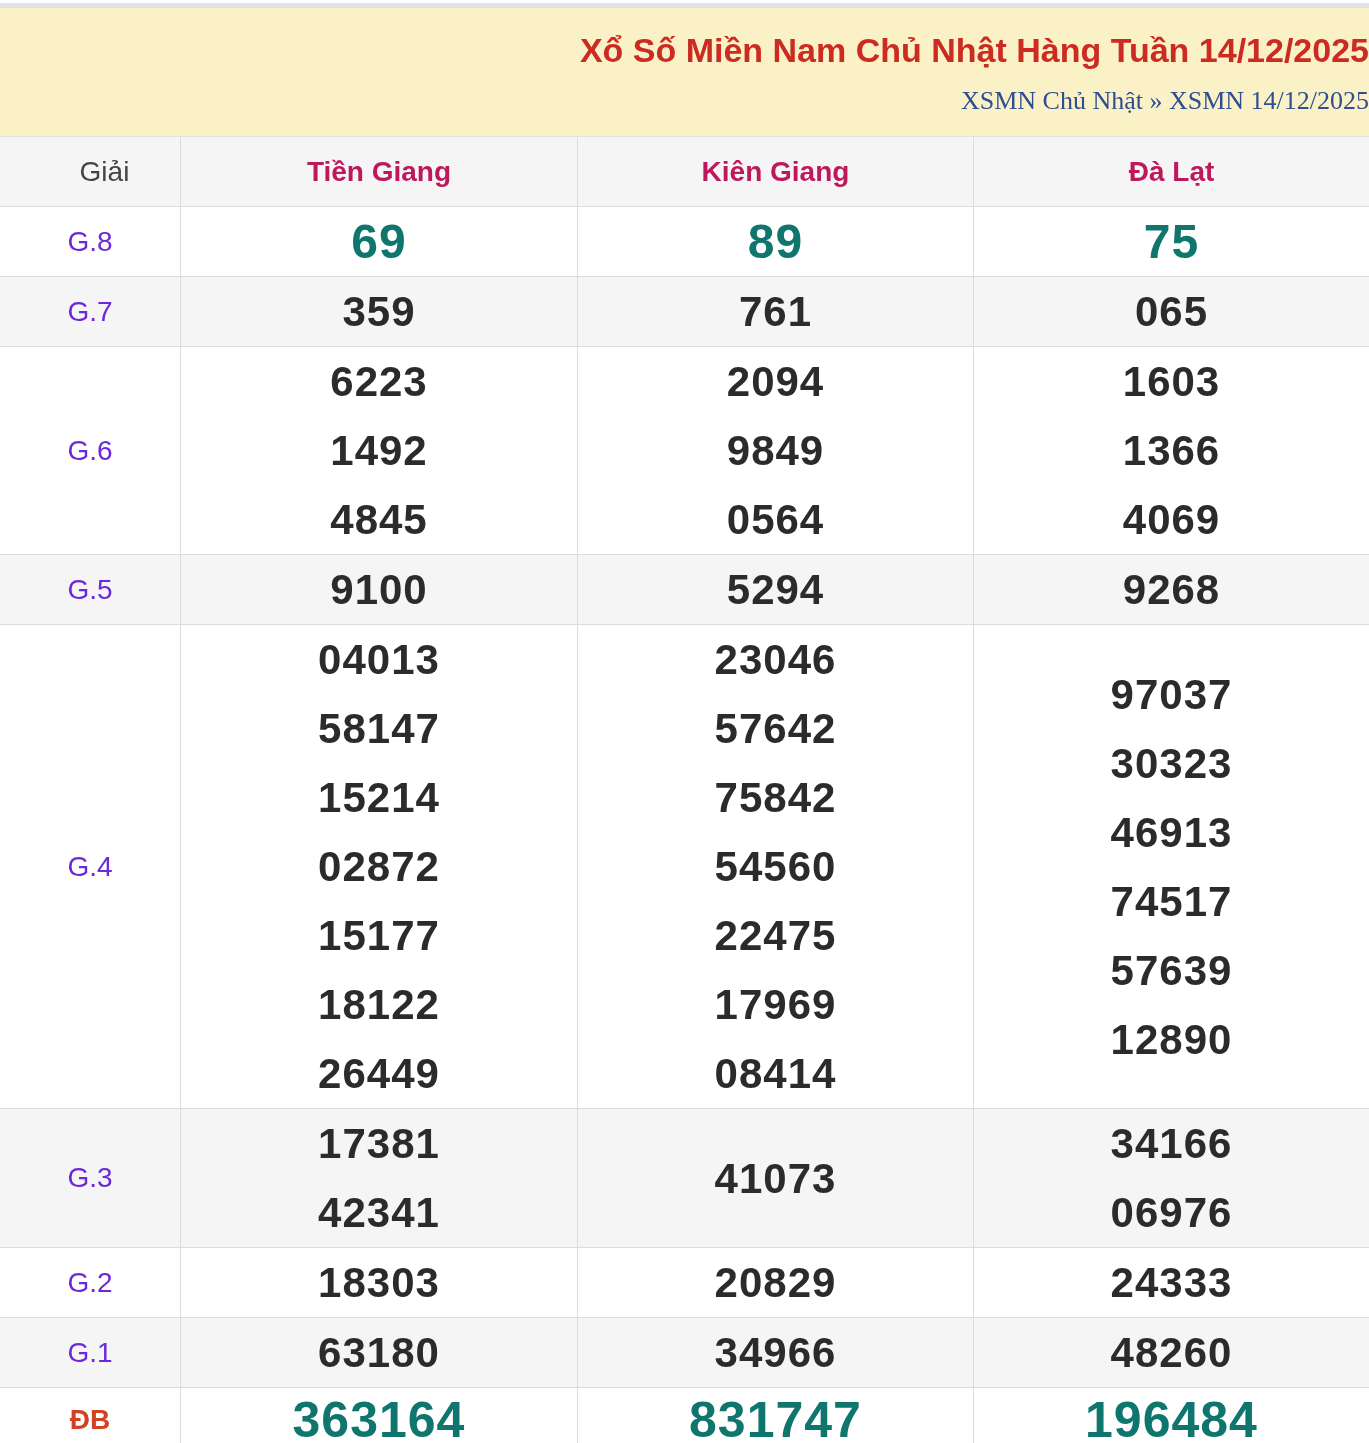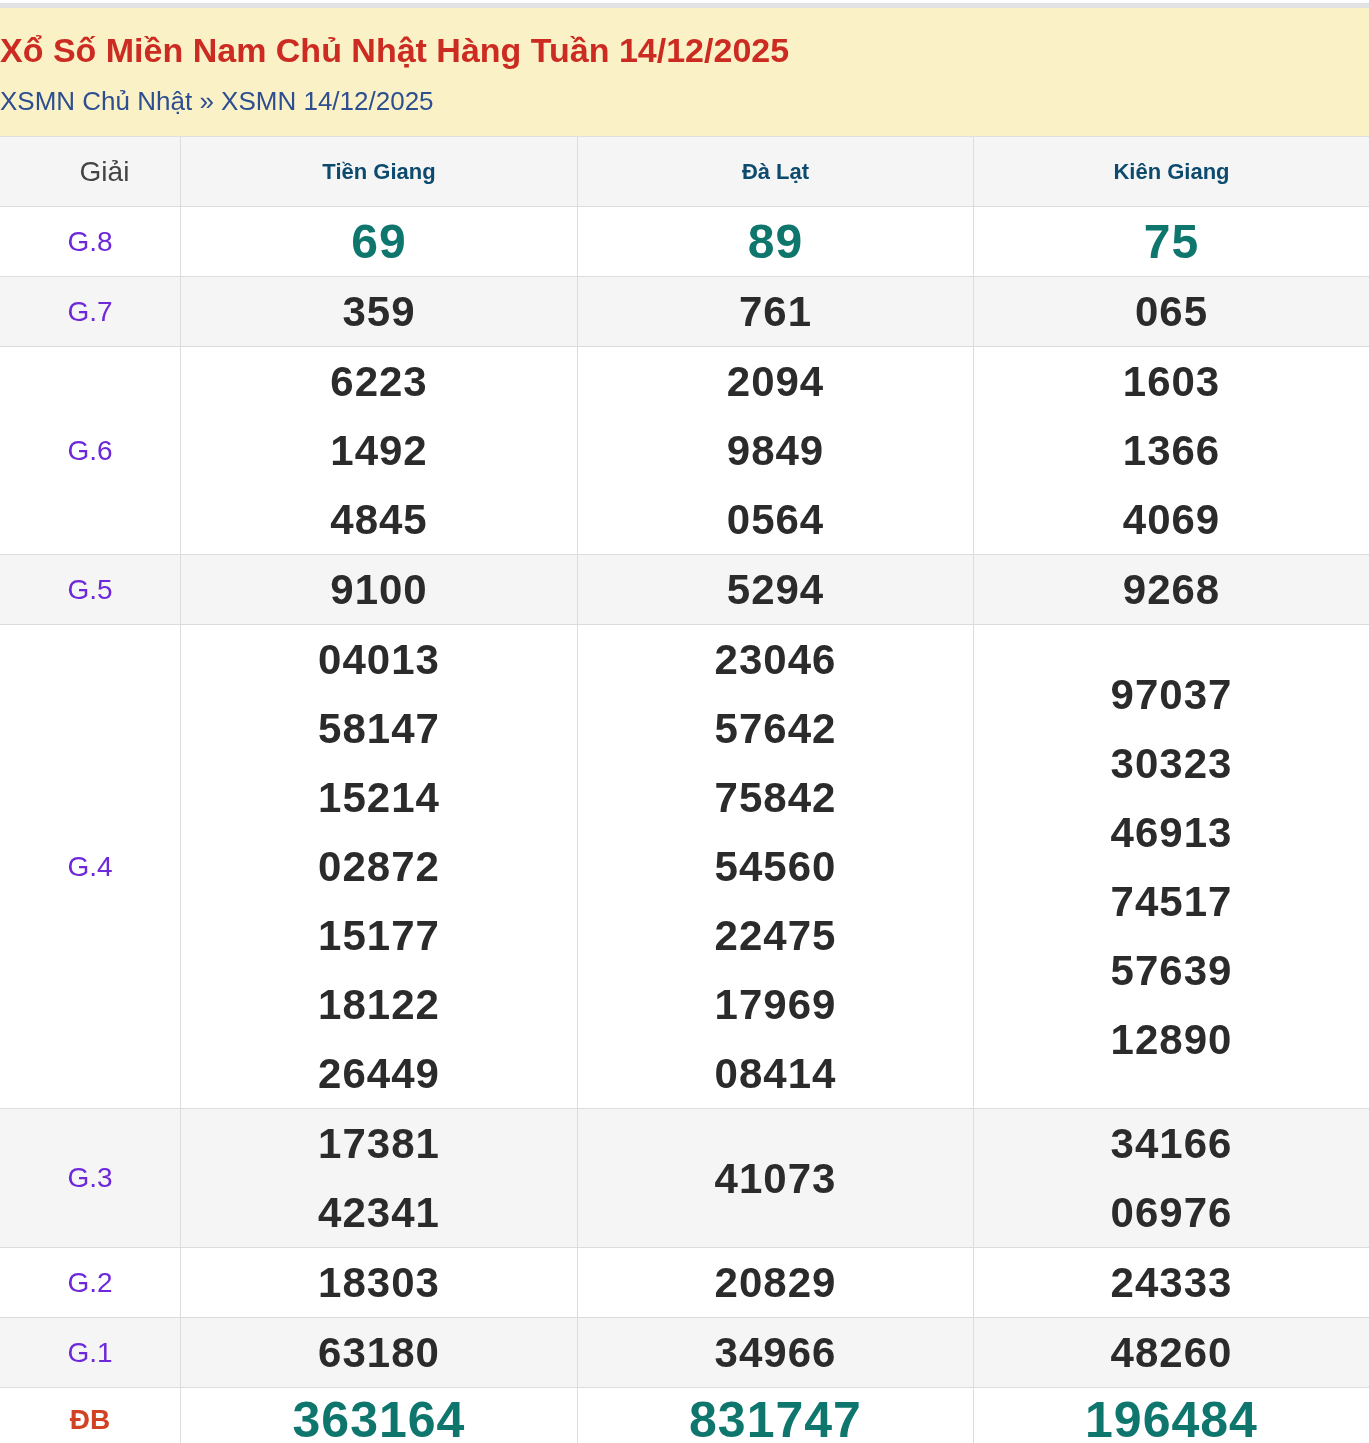--- a/index.html
+++ b/index.html
@@ -9,36 +9,37 @@
     overflow:hidden;
     background:#ffffff;
     font-family:"Liberation Sans","DejaVu Sans",sans-serif;
   }
   .top-strip-white { height:3px; background:#ffffff; }
   .top-strip-gray  { height:5px; background:#e2e2e5; }
 
   .page-header {
     height:128px;
     background:#faf1c6;
-    text-align:left;
+    text-align:right;
     padding-top:22px;
   }
   .page-title {
     color:#cc2b21;
     font-size:34px;
     font-weight:bold;
     line-height:40px;
   }
   .breadcrumb {
     margin-top:16px;
     color:#2d4e90;
     font-size:26px;
     line-height:30px;
     cursor:pointer;
     display:inline-block;
+    font-family:Liberation Serif, serif;
   }
 
   .results-table { width:1369px; border-top:1px solid #e0e0e0; }
   .row {
     display:grid;
     grid-template-columns:180px 397px 396px 396px;
     border-bottom:1px solid #dcdcdc;
     background:#ffffff;
   }
   .row.shade { background:#f5f5f5; }
@@ -51,22 +52,22 @@
   }
   .cell + .cell { border-left:1px solid #dcdcdc; }
 
   .head-row .cell { min-height:69px; }
   .head-prize {
     color:#444444;
     font-size:28px;
     padding-left:29px;
   }
   .province {
-    color:#0c4a6e;
-    font-size:22px;
+    color:#be185d;
+    font-size:28px;
     font-weight:bold;
     cursor:pointer;
   }
 
   .prize {
     color:#6d28d9;
     font-size:28px;
     font-weight:normal;
   }
   .num {
@@ -98,24 +99,24 @@
 </div>
 
 <div class="results-table">
   <div class="row shade head-row">
     <div class="cell head-prize">Giải</div>
 
   <div class="cell">
         <span class="province">Tiền Giang</span>
       </div>
       <div class="cell">
+        <span class="province">Kiên Giang</span>
+      </div>
+      <div class="cell">
         <span class="province">Đà Lạt</span>
-      </div>
-      <div class="cell">
-        <span class="province">Kiên Giang</span>
       </div>
     </div>
 
 <div class="row hl">
       <div class="cell prize">G.8</div>
       <div class="cell nums">
         <div class="num">69</div>
       </div>
       <div class="cell nums">
         <div class="num">89</div>

